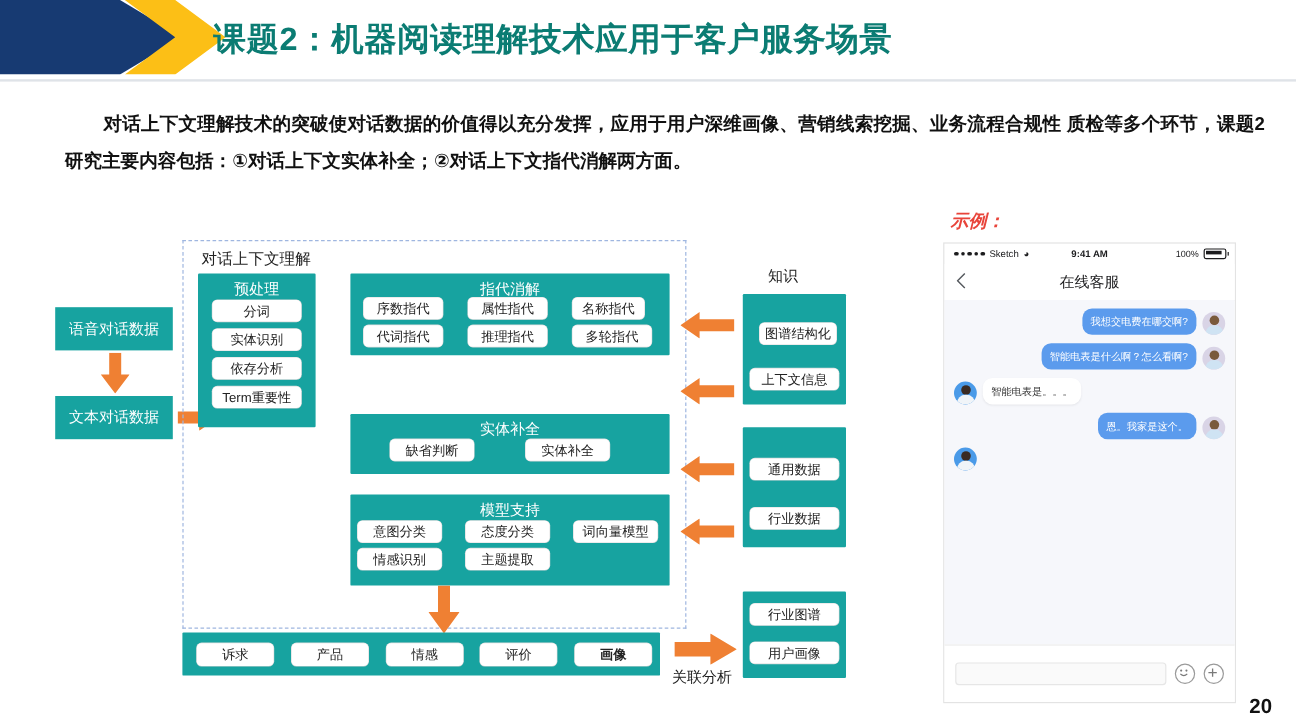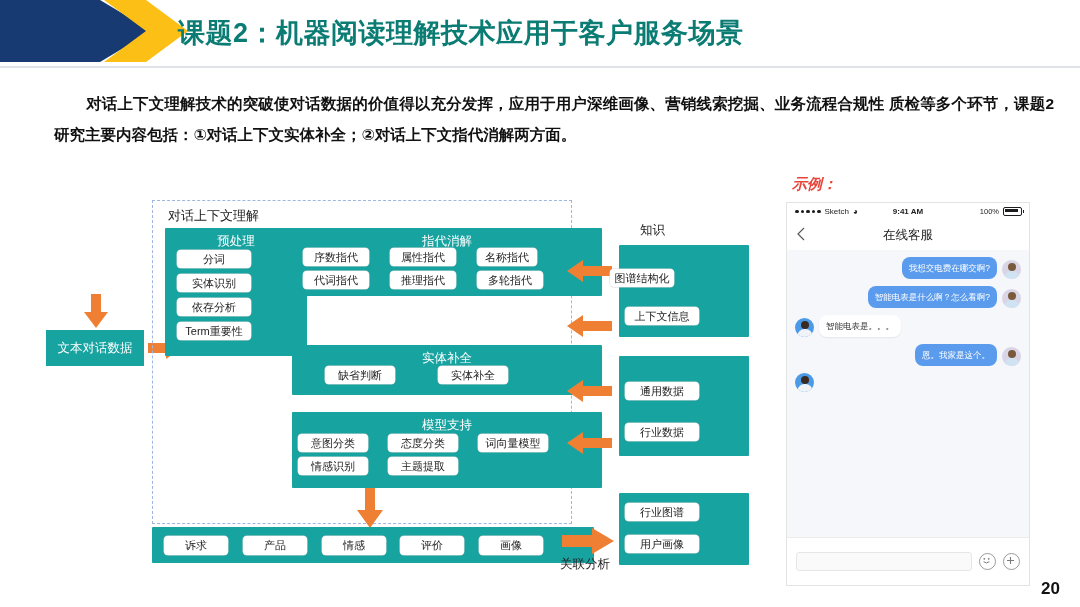--- a/index.html
+++ b/index.html
@@ -26,21 +26,21 @@
     text-align:justify;
   }
   #lead .indent{display:inline-block;width:32px;}
   
   #diagram{position:absolute;left:0;top:160px;width:760px;height:430px;}
   .tealbox{
     position:absolute;background:#17a3a0;color:#fff;
     display:flex;align-items:center;justify-content:center;
     font-size:12.5px;
   }
-  .tealgroup{position:absolute;background:#17a3a0;border-radius:1px;padding-left:44px;}
+  .tealgroup{position:absolute;background:#17a3a0;border-radius:1px;}
   .grp-title{
     position:absolute;left:0;top:5px;width:100%;text-align:center;
     color:#fff;font-size:12.5px;
   }
   .pill{
     position:absolute;background:#fff;border-radius:4px;
     display:flex;align-items:center;justify-content:center;
     font-size:11px;color:#222;box-shadow:0 0 0 .5px #d9d9d9;
   }
   .plainlabel{position:absolute;font-size:12.5px;color:#222;}
@@ -144,20 +144,23 @@
   <div id="title-bar"></div>
 </div>
 
 <div id="lead">
   <span class="indent"></span><span>对话上下文理解技术的突破使对话数据的价值得以充分发挥，应用于用户深维画像、营销线索挖掘、业务流程合规性</span>
   <span>质检等多个环节，课题2研究主要内容包括：①对话上下文实体补全；②对话上下文指代消解两方面。</span>
 </div>
 
 <div id="diagram">
 
+  <div class="tealbox" style="left:46px;top:96px;width:98px;height:36px;">
+    <span>语音对话数据</span>
+  </div>
   <div class="arrow" style="left:84px;top:134px;">
     <svg width="24" height="34" viewBox="0 0 24 34">
       <path d="M7,0 H17 V18 H24 L12,34 L0,18 H7 Z" fill="#ef8033"></path>
     </svg>
   </div>
   <div class="tealbox" style="left:46px;top:170px;width:98px;height:36px;">
     <span>文本对话数据</span>
   </div>
   <div class="arrow" style="left:148px;top:177px;">
     <svg width="34" height="22" viewBox="0 0 34 22">
@@ -247,21 +250,21 @@
     </div>
   <div class="pill" style="left:243px;top:376px;width:64px;height:19px;">
       <span>产品</span>
     </div>
   <div class="pill" style="left:322px;top:376px;width:64px;height:19px;">
       <span>情感</span>
     </div>
   <div class="pill" style="left:400px;top:376px;width:64px;height:19px;">
       <span>评价</span>
     </div>
-  <div class="pill" style="left:479px;top:376px;width:64px;height:19px;">
+  <div class="pill" style="left:479px;top:376px;width:64px;height:19px;font-weight:bold;">
       <span>画像</span>
     </div>
 
   <div class="arrow" style="left:567px;top:100px;">
     <svg width="45" height="22" viewBox="0 0 45 22">
       <path d="M45,6 H16 V0 L0,11 L16,22 V16 H45 Z" fill="#ef8033"></path>
     </svg>
   </div>
   <div class="arrow" style="left:567px;top:155px;">
     <svg width="45" height="22" viewBox="0 0 45 22">
@@ -274,21 +277,21 @@
     </svg>
   </div>
   <div class="arrow" style="left:567px;top:272px;">
     <svg width="45" height="22" viewBox="0 0 45 22">
       <path d="M45,6 H16 V0 L0,11 L16,22 V16 H45 Z" fill="#ef8033"></path>
     </svg>
   </div>
 
   <div class="plainlabel" style="left:640px;top:62px;">知识</div>
   <div class="tealgroup" style="left:619px;top:85px;width:86px;height:92px;"></div>
-  <div class="pill" style="left:610px;top:109px;width:64px;height:18px;font-family:Liberation Serif, serif;">
+  <div class="pill" style="left:633px;top:109px;width:64px;height:18px;font-family:Liberation Serif, serif;">
       <span>图谱结构化</span>
     </div>
   <div class="pill" style="left:625px;top:147px;width:74px;height:18px;">
       <span>上下文信息</span>
     </div>
 
   <div class="tealgroup" style="left:619px;top:196px;width:86px;height:100px;"></div>
   <div class="pill" style="left:625px;top:222px;width:74px;height:18px;">
       <span>通用数据</span>
     </div>

